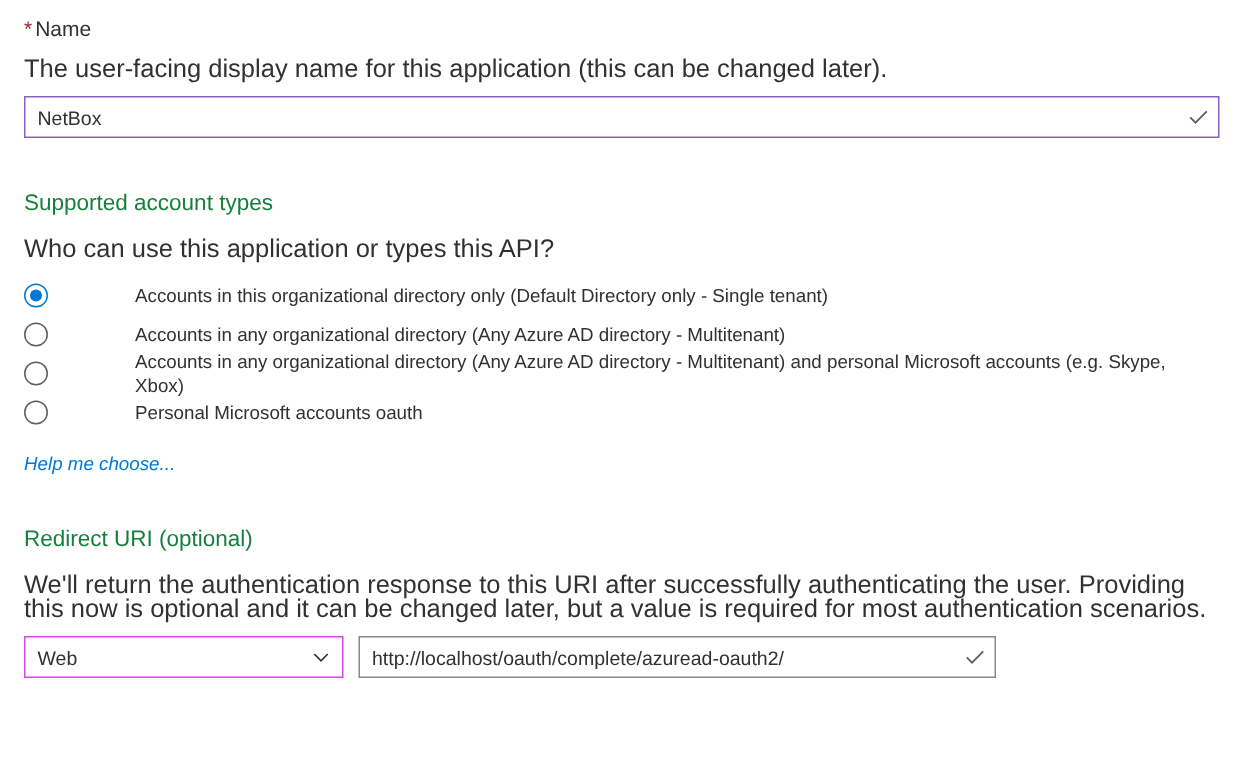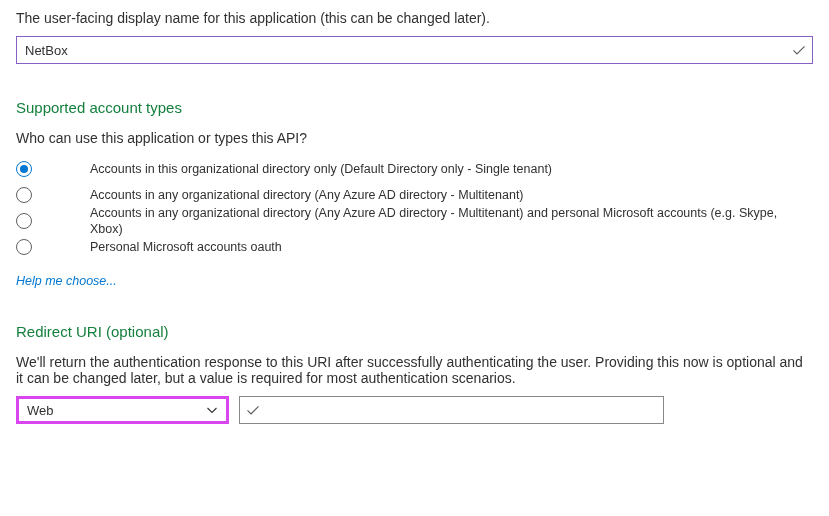--- a/index.html
+++ b/index.html
@@ -26,21 +26,21 @@
     font-size: 14px;
     color: #323130;
     margin: 0 0 10px 0;
     line-height: 18px;
   }
   .req-asterisk {
     color: #a4262c;
     margin-right: 2px;
   }
   .help-text {
-    font-size: 14px;
+    font-size: 17px;
     color: #323130;
     line-height: 16px;
     margin: 0 0 10px 0;
   }
   .textbox {
     position: relative;
     height: 28px;
     border: 1px solid #8a8886;
     box-sizing: border-box;
     background: #ffffff;
@@ -134,21 +134,21 @@
 
   
   .redirect-row {
     display: flex;
     align-items: center;
     gap: 10px;
   }
   .dropdown {
     width: 213px;
     height: 28px;
-    border: 3px solid #d946ef;
+    border: 1px solid #d946ef;
     box-sizing: border-box;
     background: #ffffff;
     display: flex;
     align-items: center;
     padding: 0 0 0 8px;
     cursor: pointer;
   }
   .dropdown-value {
     flex: 1;
     font-size: 13px;
@@ -165,20 +165,23 @@
   .uri-box {
     width: 425px;
   }
 </style>
 </head>
 <body>
 
 <div class="page">
 
   <div>
+    <div class="field-label">
+      <span class="req-asterisk">*</span><span>Name</span>
+    </div>
     <div class="help-text">The user-facing display name for this application (this can be changed later).</div>
     <div class="textbox focused">
       <input type="text" value="NetBox" style="">
       <span class="check-icon">
         <svg width="14" height="14" viewBox="0 0 14 14" aria-hidden="true">
           <path d="M1.5 7.3 L5 10.8 L12.5 3.3" fill="none" stroke="#605e5c" stroke-width="1.2"></path>
         </svg>
       </span>
     </div>
   </div>
@@ -221,20 +224,21 @@
       <div class="dropdown">
         <span class="dropdown-value">Web</span>
         <span class="chev">
           <svg width="12" height="12" viewBox="0 0 12 12" aria-hidden="true">
             <path d="M1.5 4 L6 8.5 L10.5 4" fill="none" stroke="#323130" stroke-width="1.1"></path>
           </svg>
         </span>
       </div>
 
       <div class="textbox uri-box">
+        <input type="text" value="http://localhost/oauth/complete/azuread-oauth2/" style="">
         <span class="check-icon">
           <svg width="14" height="14" viewBox="0 0 14 14" aria-hidden="true">
             <path d="M1.5 7.3 L5 10.8 L12.5 3.3" fill="none" stroke="#605e5c" stroke-width="1.2"></path>
           </svg>
         </span>
       </div>
     </div>
   </div>
 
 </div>

